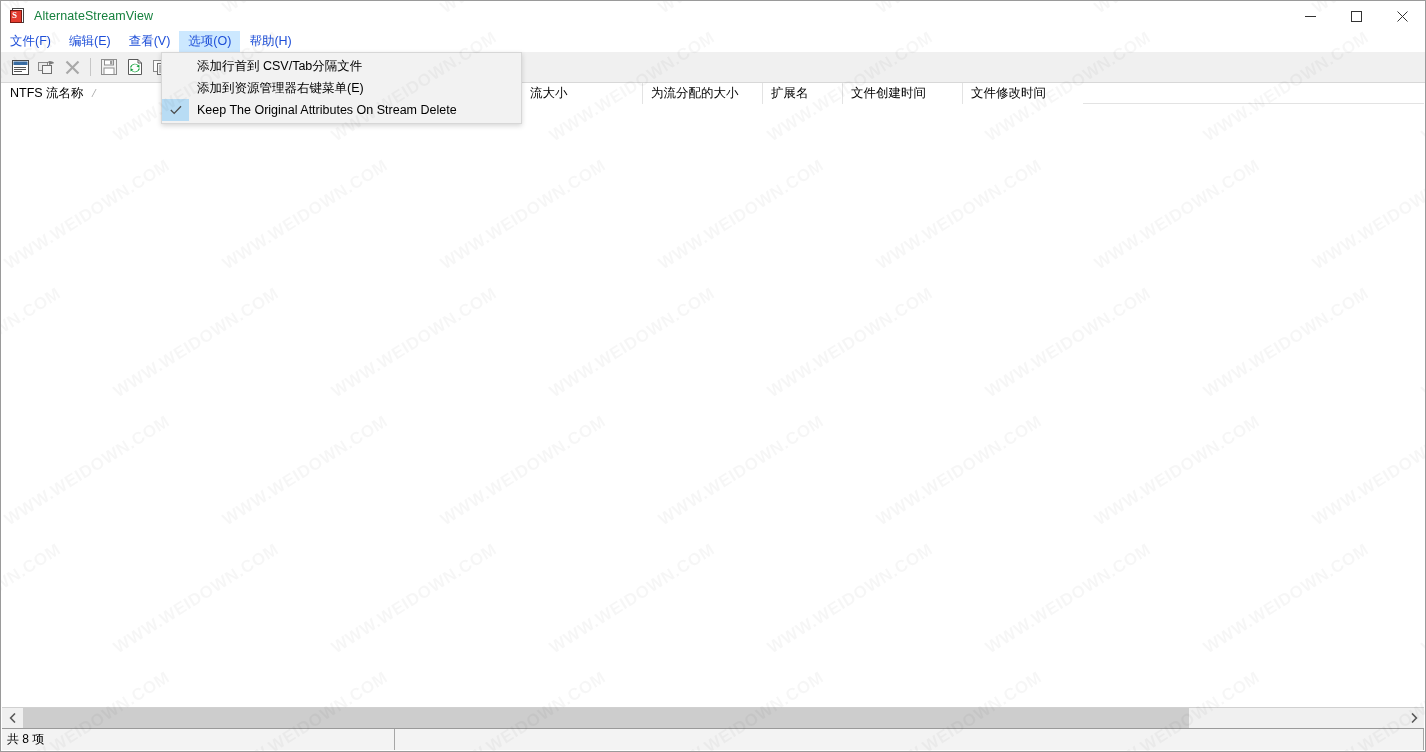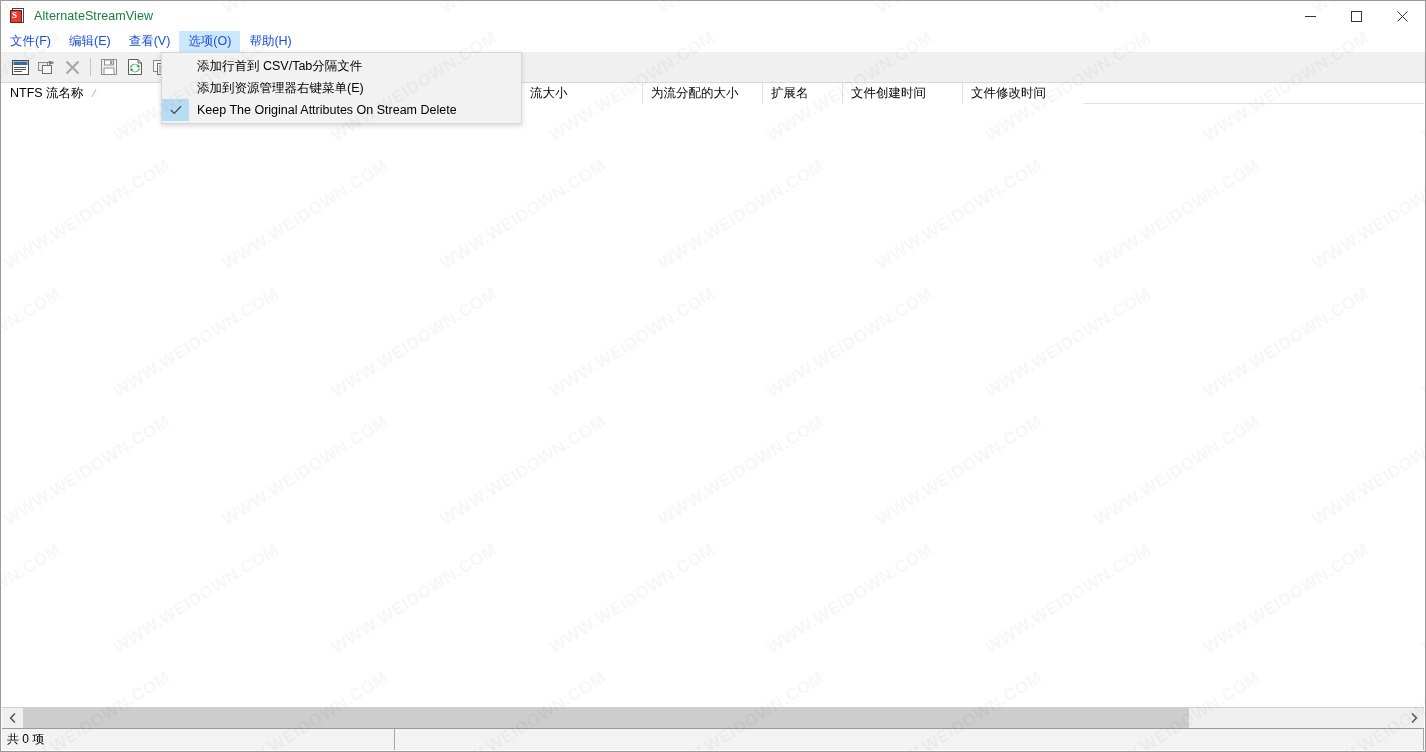--- a/index.html
+++ b/index.html
@@ -474,21 +474,21 @@
       <div class="hs-thumb"></div>
     </div>
     <div class="hs-arrow">
       <svg width="8" height="10" viewBox="0 0 8 10">
           <path d="M2 0.5 L6.4 5 L2 9.5" fill="none" stroke="#5a5a5a" stroke-width="1.6"></path>
         </svg>
     </div>
   </div>
 
   <div class="statusbar">
-    <div class="sb-pane left">共 0 项</div>
+    <div class="sb-pane left">共 8 项</div>
     <div class="sb-pane mid"></div>
   </div>
 
   <div class="dropdown">
     <div class="dd-item">
       <span class="dd-check"></span>
       <span class="dd-label">添加行首到 CSV/Tab分隔文件</span>
     </div>
     <div class="dd-item">
       <span class="dd-check"></span>

